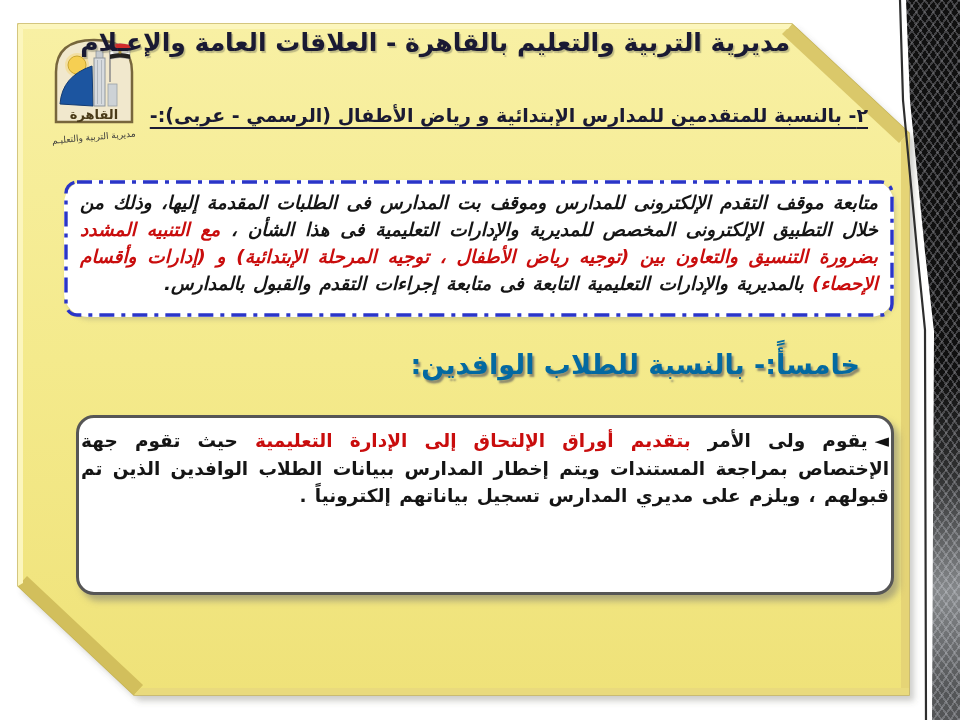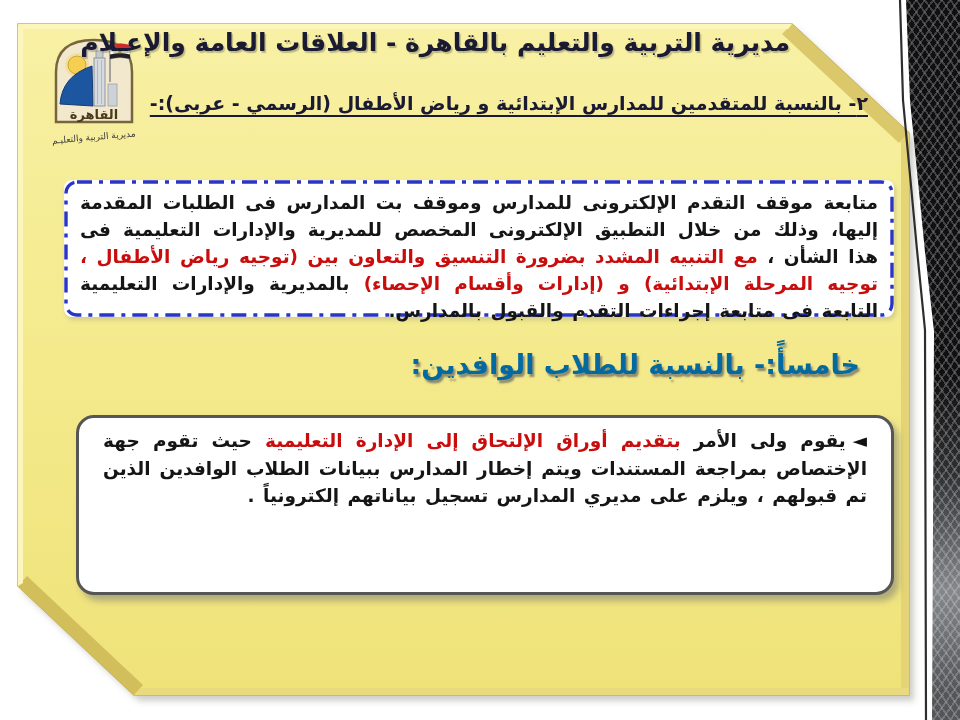--- a/index.html
+++ b/index.html
@@ -27,51 +27,52 @@
   
   #page-title{
     right:170px;top:28px;z-index:5;
     direction:rtl;white-space:nowrap;
     font-size:25px;font-weight:bold;color:#1a1a33;
     text-shadow:1.5px 1.5px 1px rgba(120,120,95,.45);
   }
   #logo{left:46px;top:24px;width:96px;height:132px;z-index:5;}
   
   #subtitle{
-    right:92px;top:92px;z-index:5;
+    right:92px;top:104px;z-index:5;
     direction:rtl;white-space:nowrap;
     font-size:19px;font-weight:bold;color:#1a1a33;
     text-decoration:underline;text-decoration-thickness:2px;text-underline-offset:5px;
   }
   
   #notice-box{
     left:64px;top:180px;width:830px;height:137px;z-index:5;
-    background:#ffffff;border-radius:8px;
+    background:#ffffff;border-radius:24px;
     box-shadow:2px 3px 4px rgba(150,150,120,.35);
+    font-style:italic;
   }
   #notice-box .dash-frame{left:0;top:0;width:100%;height:100%;pointer-events:none;}
   #notice-text{
     left:0;top:0;width:100%;height:100%;box-sizing:border-box;
     padding:9px 16px;direction:rtl;text-align:justify;
     font-size:18.5px;line-height:27px;font-weight:bold;color:#151515;
     word-spacing:2px;
   }
   
   #section-heading{
     right:100px;top:349px;z-index:5;
     direction:rtl;white-space:nowrap;
     font-size:27px;font-weight:bold;color:#0369a1;
     text-shadow:2px 3px 2px rgba(95,95,95,.7);
   }
   
   #bullets-box{
     left:76px;top:415px;width:818px;height:180px;z-index:5;box-sizing:border-box;
     background:#ffffff;border:3px solid #565656;border-radius:18px;
     box-shadow:5px 6px 6px rgba(115,115,115,.5), inset 0 0 0 2px #ffffff;
-    padding:9px 24px;
+    padding:9px 2px;
     direction:rtl;font-size:18.5px;line-height:27.5px;font-weight:bold;color:#151515;
   }
   .bullet-para{margin:0 0 13px 0;text-align:justify;word-spacing:2px;}
   .bullet-para:last-child{margin-bottom:0;}
   #bullet-2{text-align-last:left;}
   .marker{color:#111;margin-left:7px;}
 </style>
 </head>
 <body>
 

